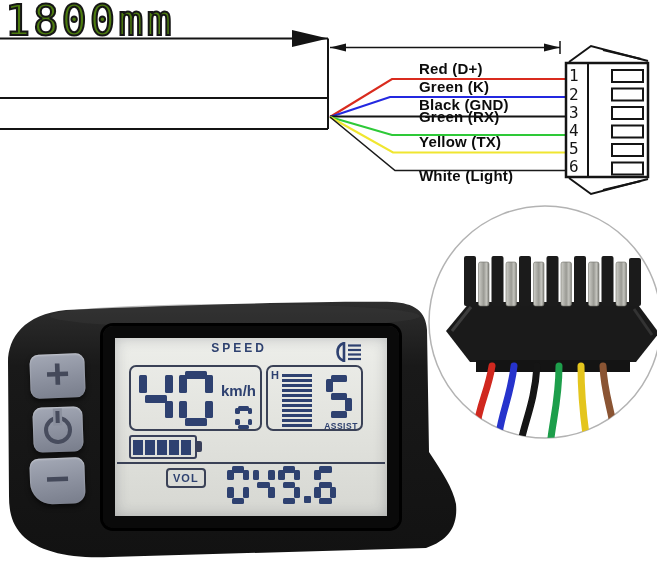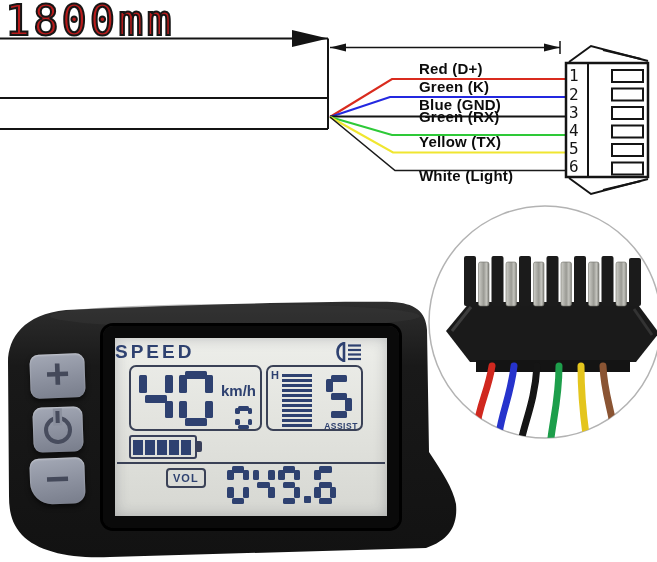--- a/index.html
+++ b/index.html
@@ -1,21 +1,21 @@
 <!DOCTYPE html>
 <html><head>
 <meta charset="utf-8">
 <style>
   html,body{margin:0;padding:0;background:#fff;}
   #stage{position:relative;width:657px;height:562px;background:#ffffff;overflow:hidden;
          font-family:"Liberation Sans",sans-serif;}
   #stage svg.layer{position:absolute;left:0;top:0;}
   .abs{position:absolute;}
   
-  .cad{color:#b91c1c;-webkit-text-stroke:2px #161616;font-family:"DejaVu Sans Mono",monospace;
+  .cad{color:#4d7c0f;-webkit-text-stroke:2px #161616;font-family:"DejaVu Sans Mono",monospace;
        font-weight:400;line-height:1;white-space:nowrap;}
   @supports not (-webkit-text-stroke: 1px #000){ .cad{color:#1a1a1a;} }
   .wire-label{position:absolute;left:419px;font-weight:bold;font-size:15px;line-height:16px;
               color:#0c0c0c;white-space:nowrap;letter-spacing:0.2px;}
   .pin-number{position:absolute;left:569px;width:16px;font-family:"DejaVu Sans Mono",monospace;
               font-size:16px;line-height:17px;color:#141414;}
   
   .btn{position:absolute;background:linear-gradient(172deg,#a4a9b6 0%,#8b90 personally,#80859300);
        background:linear-gradient(172deg,#a4a9b6 0%,#8b909e 55%,#787d8b 100%);
        border-radius:9px;display:flex;align-items:center;justify-content:center;
@@ -153,21 +153,21 @@
                L 110,557 C 72,559 38,552 22,535 C 11,523 9,510 9,496
                L 8,362 C 8,338 24,314 66,310 Z" fill="url(#houseGrad)"></path>
       <ellipse cx="235" cy="316" rx="185" ry="12" fill="#3c3c3c" opacity="0.35"></ellipse>
     </g>
   </svg>
 
   <div class="abs cad" style="left:5px;top:0px;font-size:42px;letter-spacing:3px;-webkit-text-stroke:2px #161616;">1800mm</div>
   <div id="wire-labels">
       <div class="wire-label" style="top: 61px;">Red (D+)</div>
       <div class="wire-label" style="top: 79px;">Green (K)</div>
-      <div class="wire-label" style="top: 97px;">Blue (GND)</div>
+      <div class="wire-label" style="top: 97px;">Black (GND)</div>
       <div class="wire-label" style="top: 109px;">Green (RX)</div>
       <div class="wire-label" style="top: 134px;">Yellow (TX)</div>
       <div class="wire-label" style="top: 168px;">White (Light)</div>
     </div>
   <div id="pin-numbers">
       <div class="pin-number" style="top: 67px;">1</div>
       <div class="pin-number" style="top: 86px;">2</div>
       <div class="pin-number" style="top: 104px;">3</div>
       <div class="pin-number" style="top: 122px;">4</div>
       <div class="pin-number" style="top: 140px;">5</div>
@@ -178,21 +178,21 @@
     <span class="btn-glyph">+</span>
   </div>
   <div class="btn" style="left:33px;top:407px;width:50px;height:45px;">
     <span class="power-icon"></span>
   </div>
   <div class="btn" style="left:30px;top:458px;width:55px;height:46px;border-radius:9px 9px 12px 22px;">
     <span class="btn-glyph">−</span>
   </div>
 
   <div id="screen">
-    <div class="abs navy" style="left:0;top:3px;width:248px;font-weight:bold;font-size:19px;letter-spacing:3px;">SPEED</div>
+    <div class="abs navy" style="left:0;top:3px;width:248px;text-align:center;font-weight:bold;font-size:12px;letter-spacing:3px;">SPEED</div>
 
     <svg class="abs" style="left:216px;top:4px;" width="32" height="20" viewBox="0 0 32 20">
       <path d="M13,1 A9.5,9.5 0 0 0 13,19 L13,1 Z" fill="none" stroke="#2e4170" stroke-width="2.6"></path>
       <g stroke="#2e4170" stroke-width="2.2">
         <line x1="17" y1="3.5" x2="30" y2="3.5"></line>
           <line x1="17" y1="8" x2="30" y2="8"></line>
         <line x1="17" y1="12.5" x2="30" y2="12.5"></line>
           <line x1="17" y1="17" x2="30" y2="17"></line>
       </g>
     </svg>

